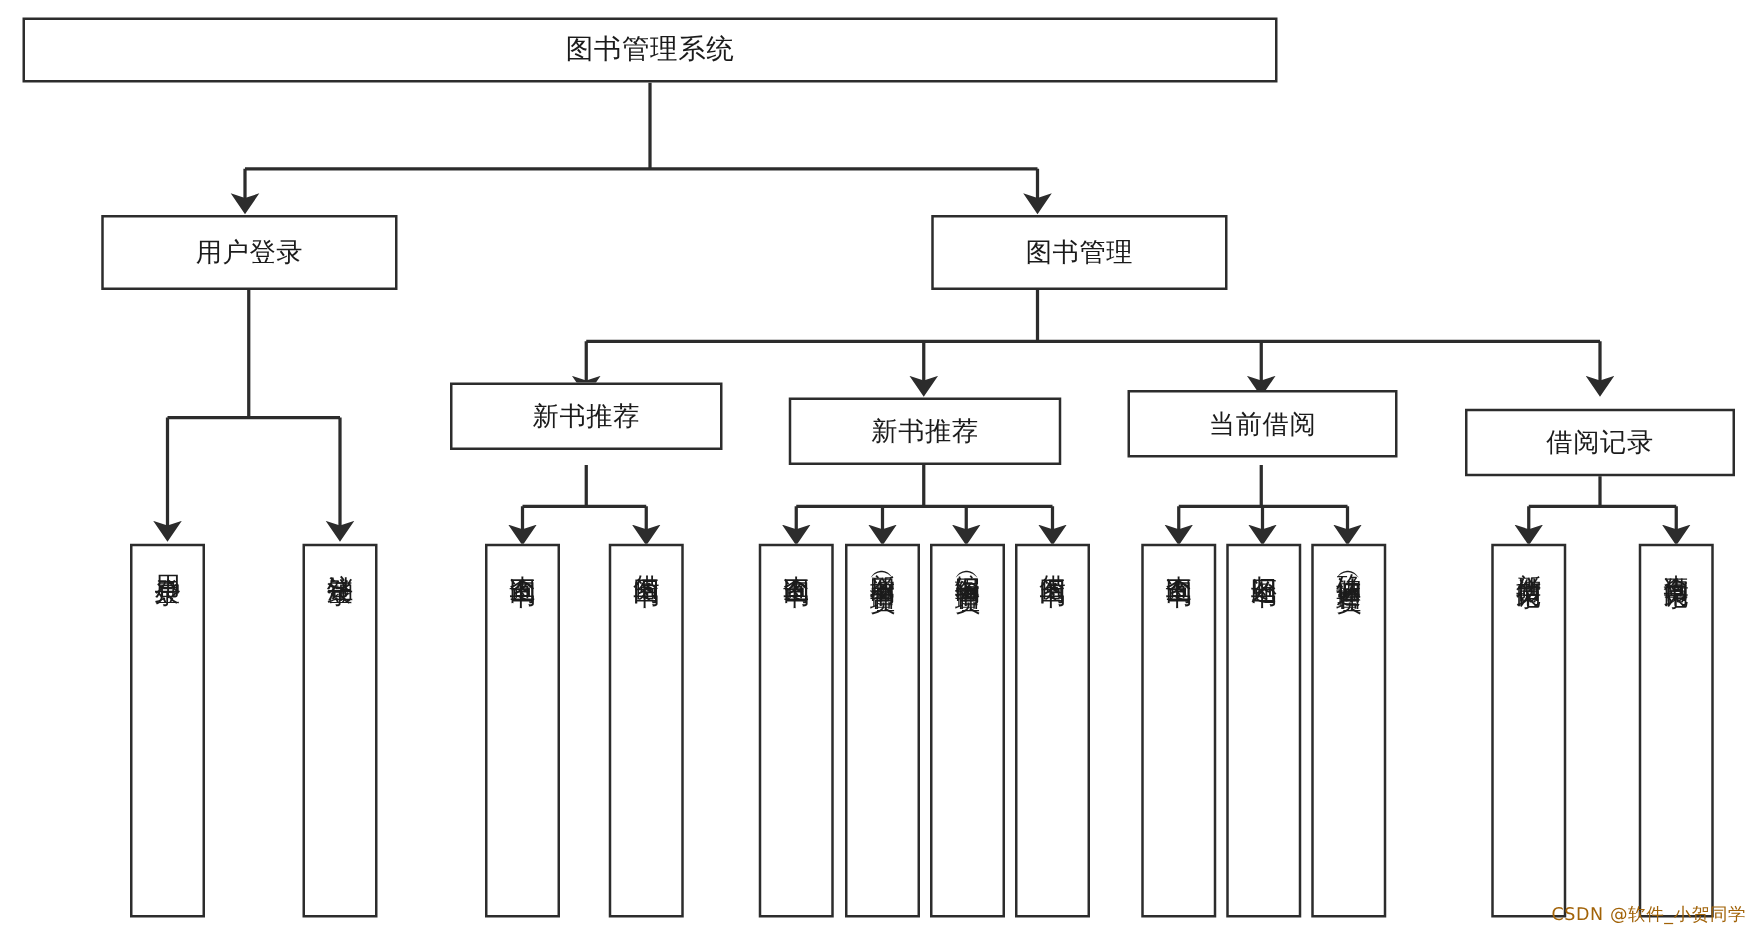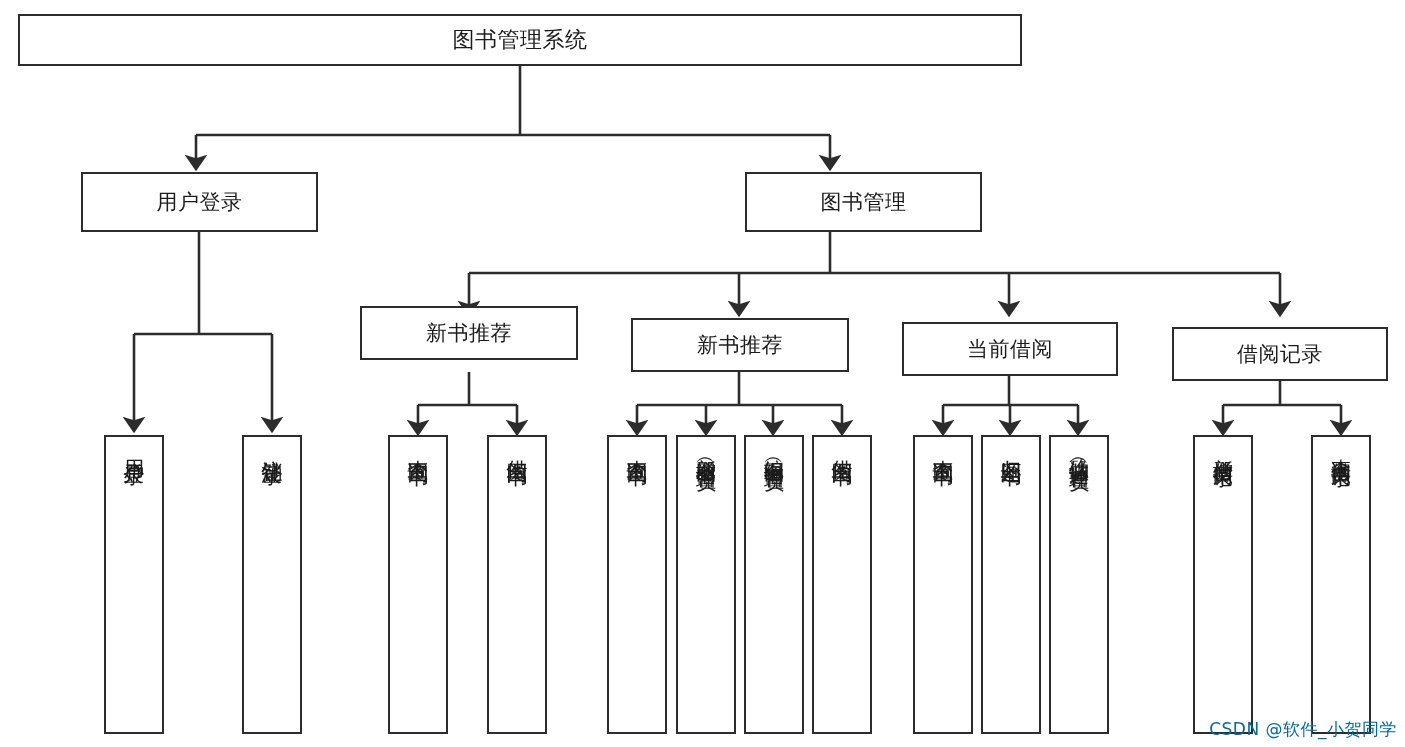--- a/index.html
+++ b/index.html
@@ -58,22 +58,22 @@
     letter-spacing: 2px;
     line-height: 1.05;
     text-align: center;
     white-space: nowrap;
   }
   .node.v.tall .lbl { font-size: 20px; }
   .watermark {
     position: absolute;
     right: 8px;
     bottom: 6px;
-    font-size: 17px;
-    color: #0369a1;
+    font-size: 14px;
+    color: #a16207;
     white-space: nowrap;
     z-index: 6;
     letter-spacing: 0.5px;
   }
 </style>
 </head>
 <body>
 
 <div id="stage">
 
@@ -137,21 +137,21 @@
   <div class="node h" style="left:745px; top:172px; width:237px; height:60px;">
     <span class="lbl">图书管理</span>
   </div>
 
   <div class="node h" style="left:360px; top:306px; width:218px; height:54px;">
     <span class="lbl">新书推荐</span>
   </div>
   <div class="node h" style="left:631px; top:318px; width:218px; height:54px;">
     <span class="lbl">新书推荐</span>
   </div>
-  <div class="node h" style="left:902px; top:322px; width:216px; height:54px;">
+  <div class="node h" style="left:902px; top:312px; width:216px; height:54px;">
     <span class="lbl">当前借阅</span>
   </div>
   <div class="node h" style="left:1172px; top:327px; width:216px; height:54px;">
     <span class="lbl">借阅记录</span>
   </div>
 
   <div class="node v" style="left:104px; top:435px; width:60px; height:299px;">
     <span class="lbl">用户登录</span>
   </div>
   <div class="node v" style="left:242px; top:435px; width:60px; height:299px;">

